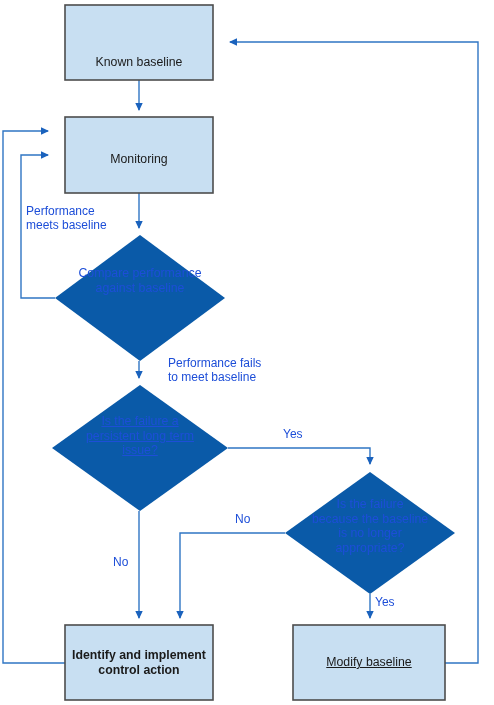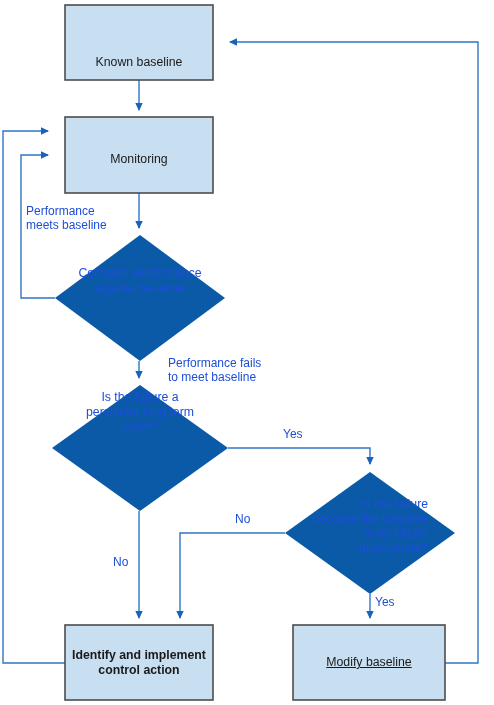--- a/index.html
+++ b/index.html
@@ -96,25 +96,25 @@
     <polygon points="370,472 455,533 370,594 285,533" fill="#0a5aa8"></polygon>
   </svg>
 
   <div class="node-label process-label" style="left:65px; top:5px; width:148px; height:66px;margin-top:24px;">Known baseline</div>
 
   <div class="node-label process-label" style="left:65px; top:117px; width:148px; height:85px;">Monitoring</div>
 
   <div class="node-label decision-label" style="left:55px; top:266px; width:170px; height:32px; align-items:flex-start;">Compare performance
 against baseline</div>
 
-  <div class="node-label decision-label" style="left:52px; top:390px; width:176px; height:48px; align-items:flex-start;">Is the failure a
+  <div class="node-label decision-label" style="left:52px; top:414px; width:176px; height:48px; align-items:flex-start;text-decoration:underline;">Is the failure a
 persistent long term
 issue?</div>
 
-  <div class="node-label decision-label" style="left:285px; top:497px; width:170px; height:64px; align-items:flex-start;text-align:right;">Is the failure
+  <div class="node-label decision-label" style="left:285px; top:497px; width:170px; height:64px; align-items:flex-start;">Is the failure
 because the baseline
 is no longer
 appropriate?</div>
 
   <div class="node-label process-label" style="left:65px; top:625px; width:148px; height:75px;font-weight:bold;">Identify and implement
 control action</div>
 
   <div class="node-label process-label" style="left:293px; top:625px; width:152px; height:75px;text-decoration:underline;">Modify baseline</div>
 
   <div class="edge-label" style="left:26px; top:204px;">Performance

